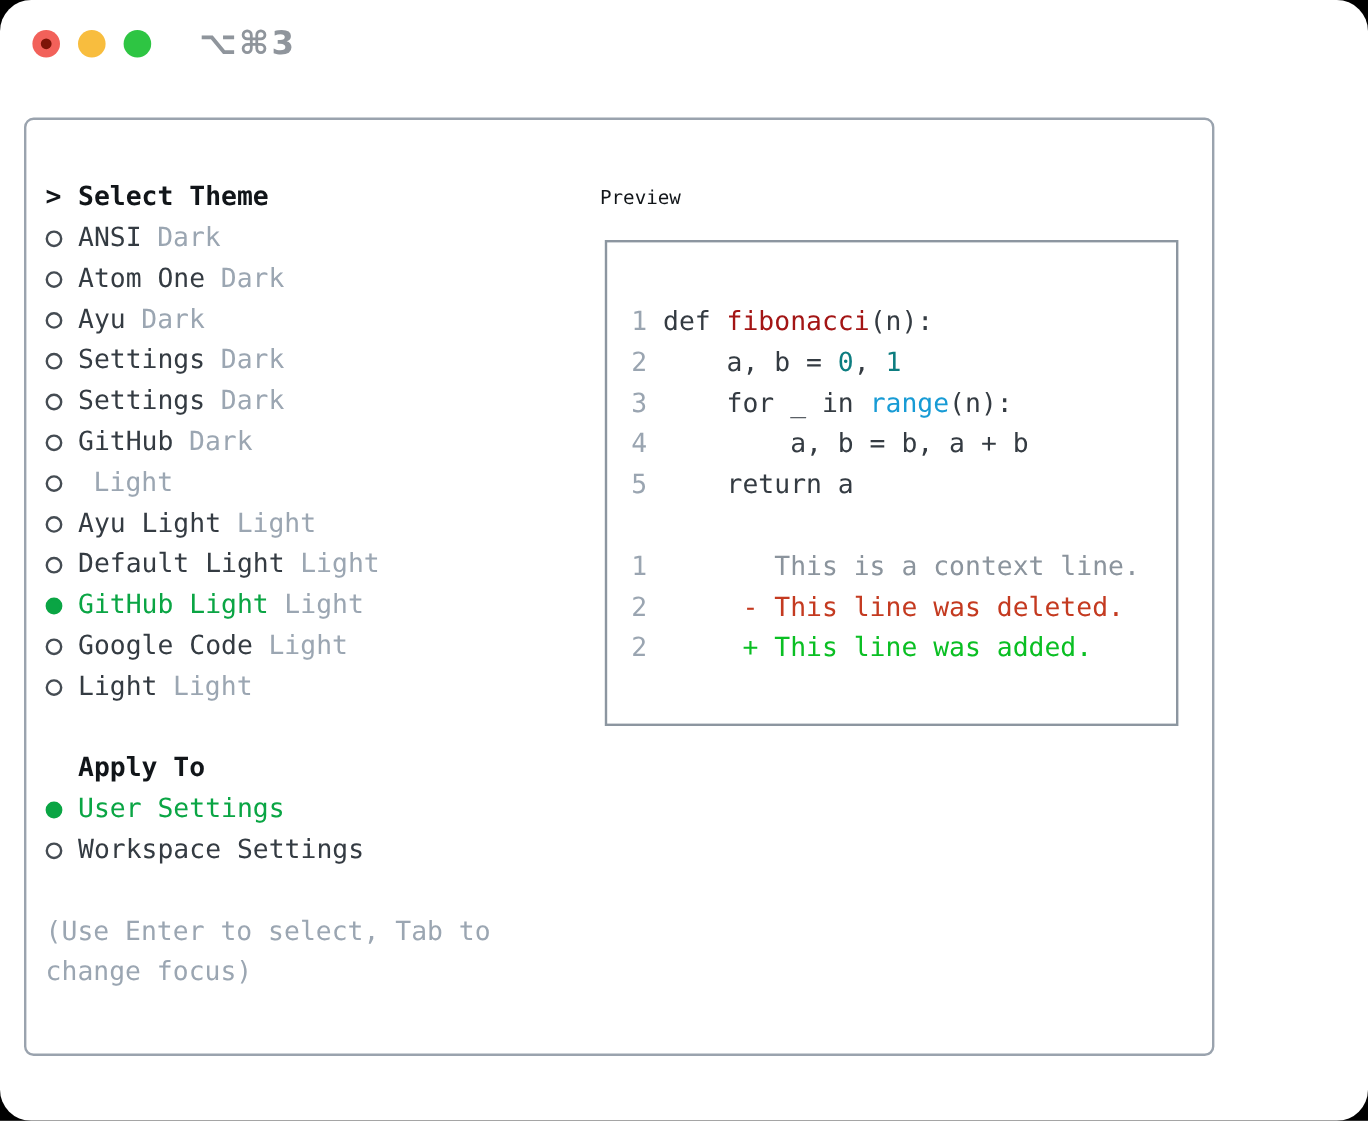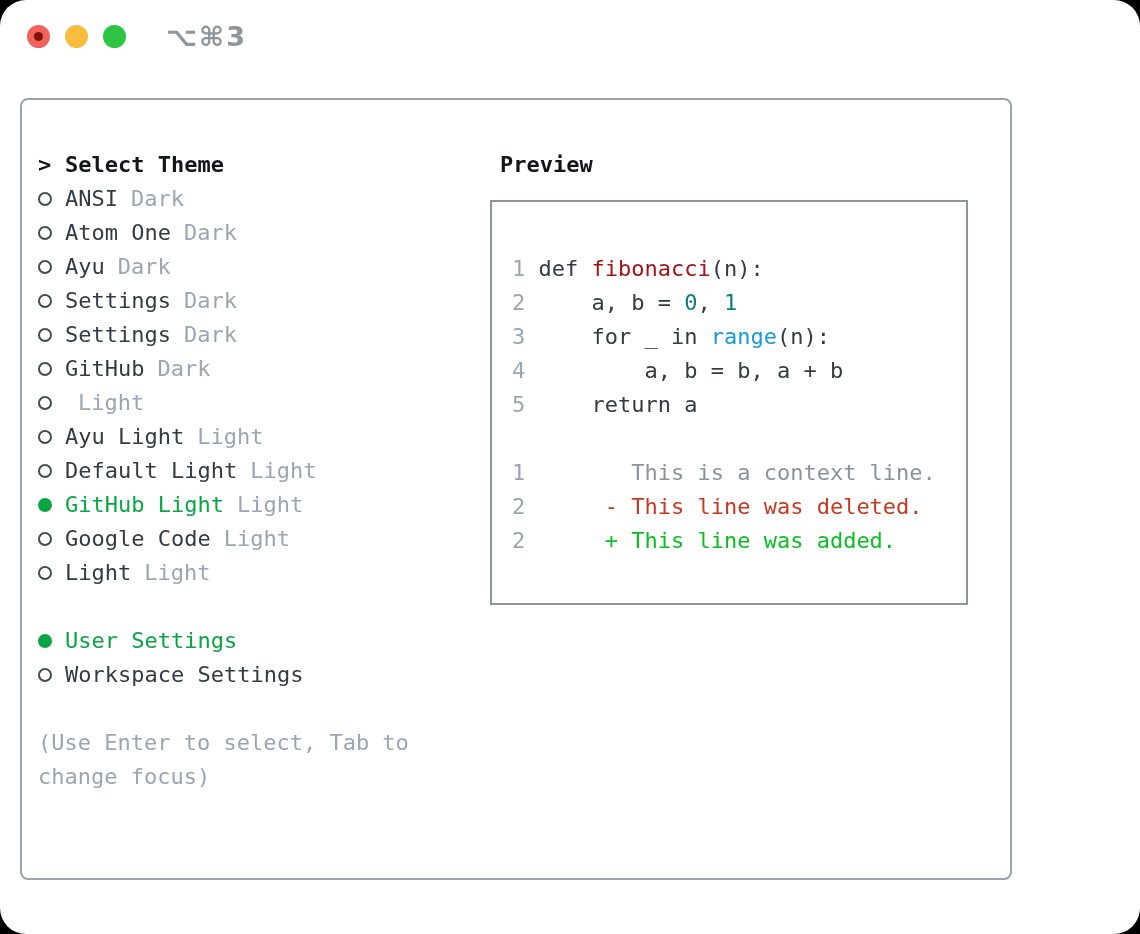--- a/index.html
+++ b/index.html
@@ -48,24 +48,24 @@
   .hdr { font-weight:bold; color:var(--header-ink); }
   .prefix { font-weight:bold; color:var(--header-ink); }
   .name { color:var(--ink); }
   .row.sel .name { color:var(--accent-green); }
   .variant { color:var(--muted); margin-left:13px; }
   .spacer { height:34px; }
   .hint { color:var(--muted); white-space:pre; }
   
   .preview-title {
     position:absolute; left:478px; top:48px; height:34px;
-    font-weight:bold; font-size:22px; line-height:34px; color:var(--header-ink);
+    font-weight:normal; font-size:16px; line-height:34px; color:var(--header-ink);
   }
   .preview-box {
-    position:absolute; left:468px; top:100px;
+    position:absolute; left:482px; top:100px;
     width:474px; height:401px;
     border:2px solid var(--preview-border); background:#fff;
   }
   .code {
     padding:50px 0 0 20px;
     font-size:22px; line-height:34px; color:var(--ink); white-space:pre;
   }
   .cline { height:34px; }
   .ln { color:var(--lineno); }
   .tok-plain   { color:var(--ink); }
@@ -108,20 +108,24 @@
           <div class="row"><span class="bcol"><i class="bullet"></i></span><span class="variant">Light</span></div>
           <div class="row"><span class="bcol"><i class="bullet"></i></span><span class="name">Ayu Light</span><span class="variant">Light</span></div>
           <div class="row"><span class="bcol"><i class="bullet"></i></span><span class="name">Default Light</span><span class="variant">Light</span></div>
           <div class="row sel"><span class="bcol"><i class="bullet sel"></i></span><span class="name">GitHub Light</span><span class="variant">Light</span></div>
           <div class="row"><span class="bcol"><i class="bullet"></i></span><span class="name">Google Code</span><span class="variant">Light</span></div>
           <div class="row"><span class="bcol"><i class="bullet"></i></span><span class="name">Light</span><span class="variant">Light</span></div>
         </div>
 
       <div class="spacer"></div>
 
+      <div class="row hdr">
+        <span class="bcol"></span>
+        <span>Apply To</span>
+      </div>
 
       <div id="apply-options">
           <div class="row sel"><span class="bcol"><i class="bullet sel"></i></span><span class="name">User Settings</span></div>
           <div class="row"><span class="bcol"><i class="bullet"></i></span><span class="name">Workspace Settings</span></div>
         </div>
 
       <div class="spacer"></div>
 
       <div class="row hint">(Use Enter to select, Tab to</div>
       <div class="row hint">change focus)</div>

